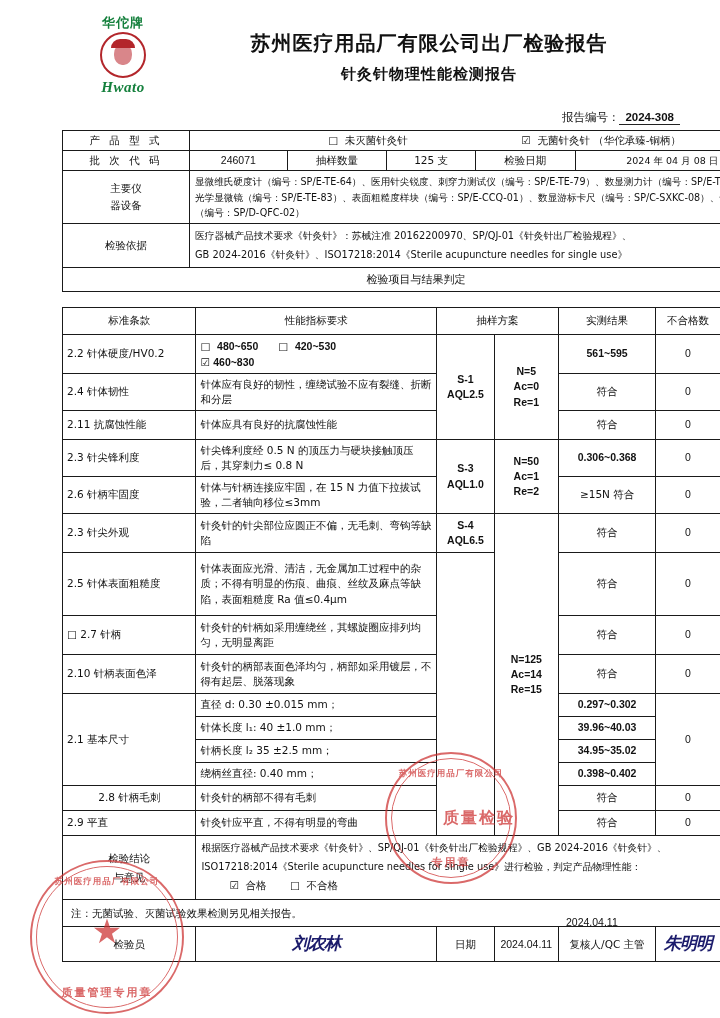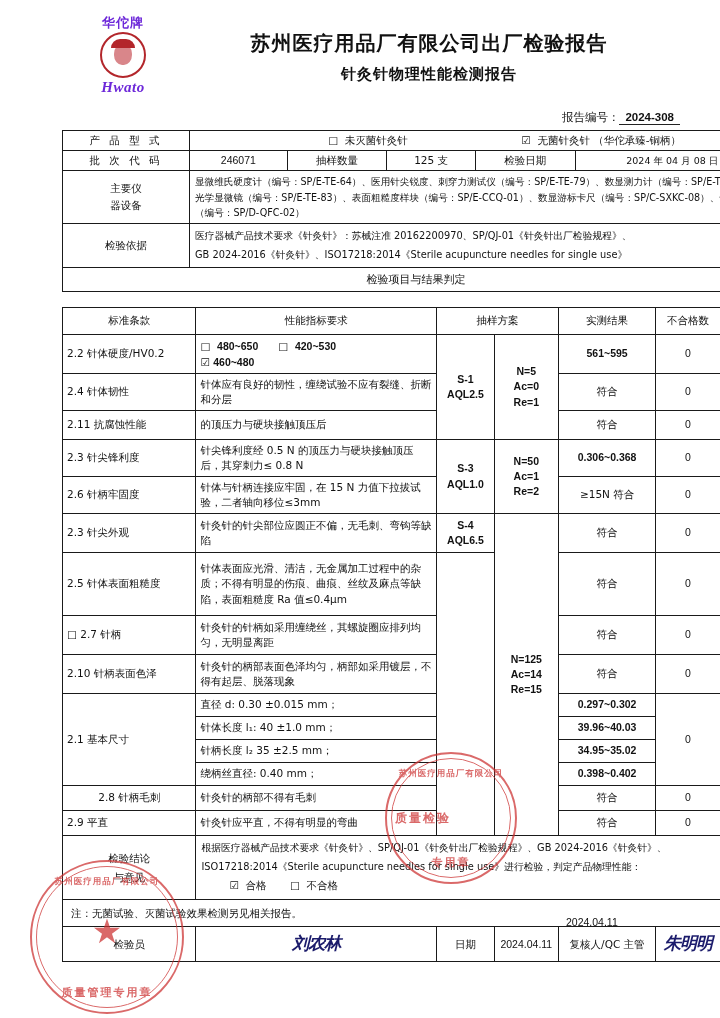--- a/index.html
+++ b/index.html
@@ -8,21 +8,21 @@
     background:#ffffff;
     font-family:"Liberation Sans","DejaVu Sans",sans-serif;
     color:#111;
     position:relative;
     overflow:hidden;
   }
   .page{position:relative;width:720px;height:1018px;}
 
   
   .header{display:flex;align-items:flex-start;padding:16px 0 0 0;height:90px;}
-  .logo{width:110px;margin-left:68px;text-align:center;color:#6d28d9;line-height:1;}
+  .logo{width:110px;margin-left:68px;text-align:center;color:#15803d;line-height:1;}
   .logo-cn{font-size:13px;font-weight:bold;letter-spacing:1px;font-family:"DejaVu Sans",sans-serif;}
   .logo-face{width:42px;height:42px;border-radius:50%;border:2px solid #b3262b;margin:3px auto 2px auto;
              position:relative;background:#fff;}
   .logo-face:before{content:"";position:absolute;left:50%;top:9px;transform:translateX(-50%);
              width:18px;height:22px;border-radius:50% 50% 45% 45%;background:#d9868a;}
   .logo-face:after{content:"";position:absolute;left:50%;top:5px;transform:translateX(-50%);
              width:24px;height:9px;border-radius:12px 12px 0 0;background:#b3262b;}
   .logo-en{font-size:15px;font-weight:bold;font-style:italic;letter-spacing:.5px;font-family:"Liberation Serif",serif;}
   .titles{flex:1;text-align:center;padding-right:40px;}
   .title1{font-size:20px;font-weight:bold;letter-spacing:1px;font-family:"DejaVu Sans",sans-serif;margin-top:14px;}
@@ -60,22 +60,22 @@
   
   .stamp{position:absolute;border:2.5px solid #cc3030;border-radius:50%;
          color:#cc3030;opacity:.72;pointer-events:none;}
   .stamp-mid{width:128px;height:128px;left:385px;top:752px;}
   .stamp-bl{width:150px;height:150px;left:30px;top:860px;}
   .stamp .ring{position:absolute;inset:4px;border:1px solid #cc3030;border-radius:50%;}
   .stamp .arc{position:absolute;width:100%;text-align:center;font-size:8.5px;font-weight:bold;
               font-family:"DejaVu Sans",sans-serif;letter-spacing:1px;}
   .stamp .arc.top{top:14px;}
   .stamp .arc.bot{bottom:12px;font-size:11px;letter-spacing:2px;}
-  .stamp .mid{position:absolute;width:100%;top:50%;transform:translateY(-50%);text-align:left;
-              font-size:12px;font-weight:bold;font-family:"DejaVu Sans",sans-serif;letter-spacing:2px;margin-left:8px;}
+  .stamp .mid{position:absolute;width:100%;top:50%;transform:translateY(-50%);text-align:right;
+              font-size:16px;font-weight:bold;font-family:"DejaVu Sans",sans-serif;letter-spacing:2px;}
   .star{position:absolute;left:50%;top:46%;transform:translate(-50%,-50%);font-size:34px;color:#cc3030;line-height:1;}
 </style>
 </head>
 <body>
 
 <div class="page">
 
   <div class="header">
     <div class="logo">
       <div class="logo-cn">华佗牌</div>
@@ -151,21 +151,21 @@
       <td class="l" style="height:34px;">2.2 针体硬度/HV0.2</td>
       <td class="l cbx" style="line-height:1.55;">
         <span>
           <span>□</span>&nbsp;&nbsp;<span class="num b">480~650</span>
         </span>
         &nbsp;&nbsp;&nbsp;&nbsp;
         <span>
           <span>□</span>&nbsp;&nbsp;<span class="num b">420~530</span>
         </span><br>
         <span>
-          <span>☑</span>&nbsp;<span class="num b">460~480</span>
+          <span>☑</span>&nbsp;<span class="num b">460~830</span>
         </span>
       </td>
       <td class="c" rowspan="3" style="width:46px;">
         <div class="num b">S-1</div>
         <div class="num b">AQL2.5</div>
       </td>
       <td class="c" rowspan="3" style="width:48px;">
         <div class="num b">N=5</div>
         <div class="num b">Ac=0</div>
         <div class="num b">Re=1</div>
@@ -178,21 +178,21 @@
     <tr>
       <td class="l" style="height:32px;">2.4 针体韧性</td>
       <td class="l">针体应有良好的韧性，缠绕试验不应有裂缝、折断和分层</td>
       <td class="c">符合</td>
       <td class="c num">0</td>
       <td class="c">合格</td>
     </tr>
 
     <tr>
       <td class="l" style="height:24px;">2.11 抗腐蚀性能</td>
-      <td class="l">的顶压力与硬块接触顶压后</td>
+      <td class="l">针体应具有良好的抗腐蚀性能</td>
       <td class="c">符合</td>
       <td class="c num">0</td>
       <td class="c">合格</td>
     </tr>
 
     <tr>
       <td class="l" style="height:32px;">2.3 针尖锋利度</td>
       <td class="l">针尖锋利度经  0.5 N 的顶压力与硬块接触顶压后，其穿刺力≤  0.8 N</td>
       <td class="c" rowspan="2">
         <div class="num b">S-3</div>

